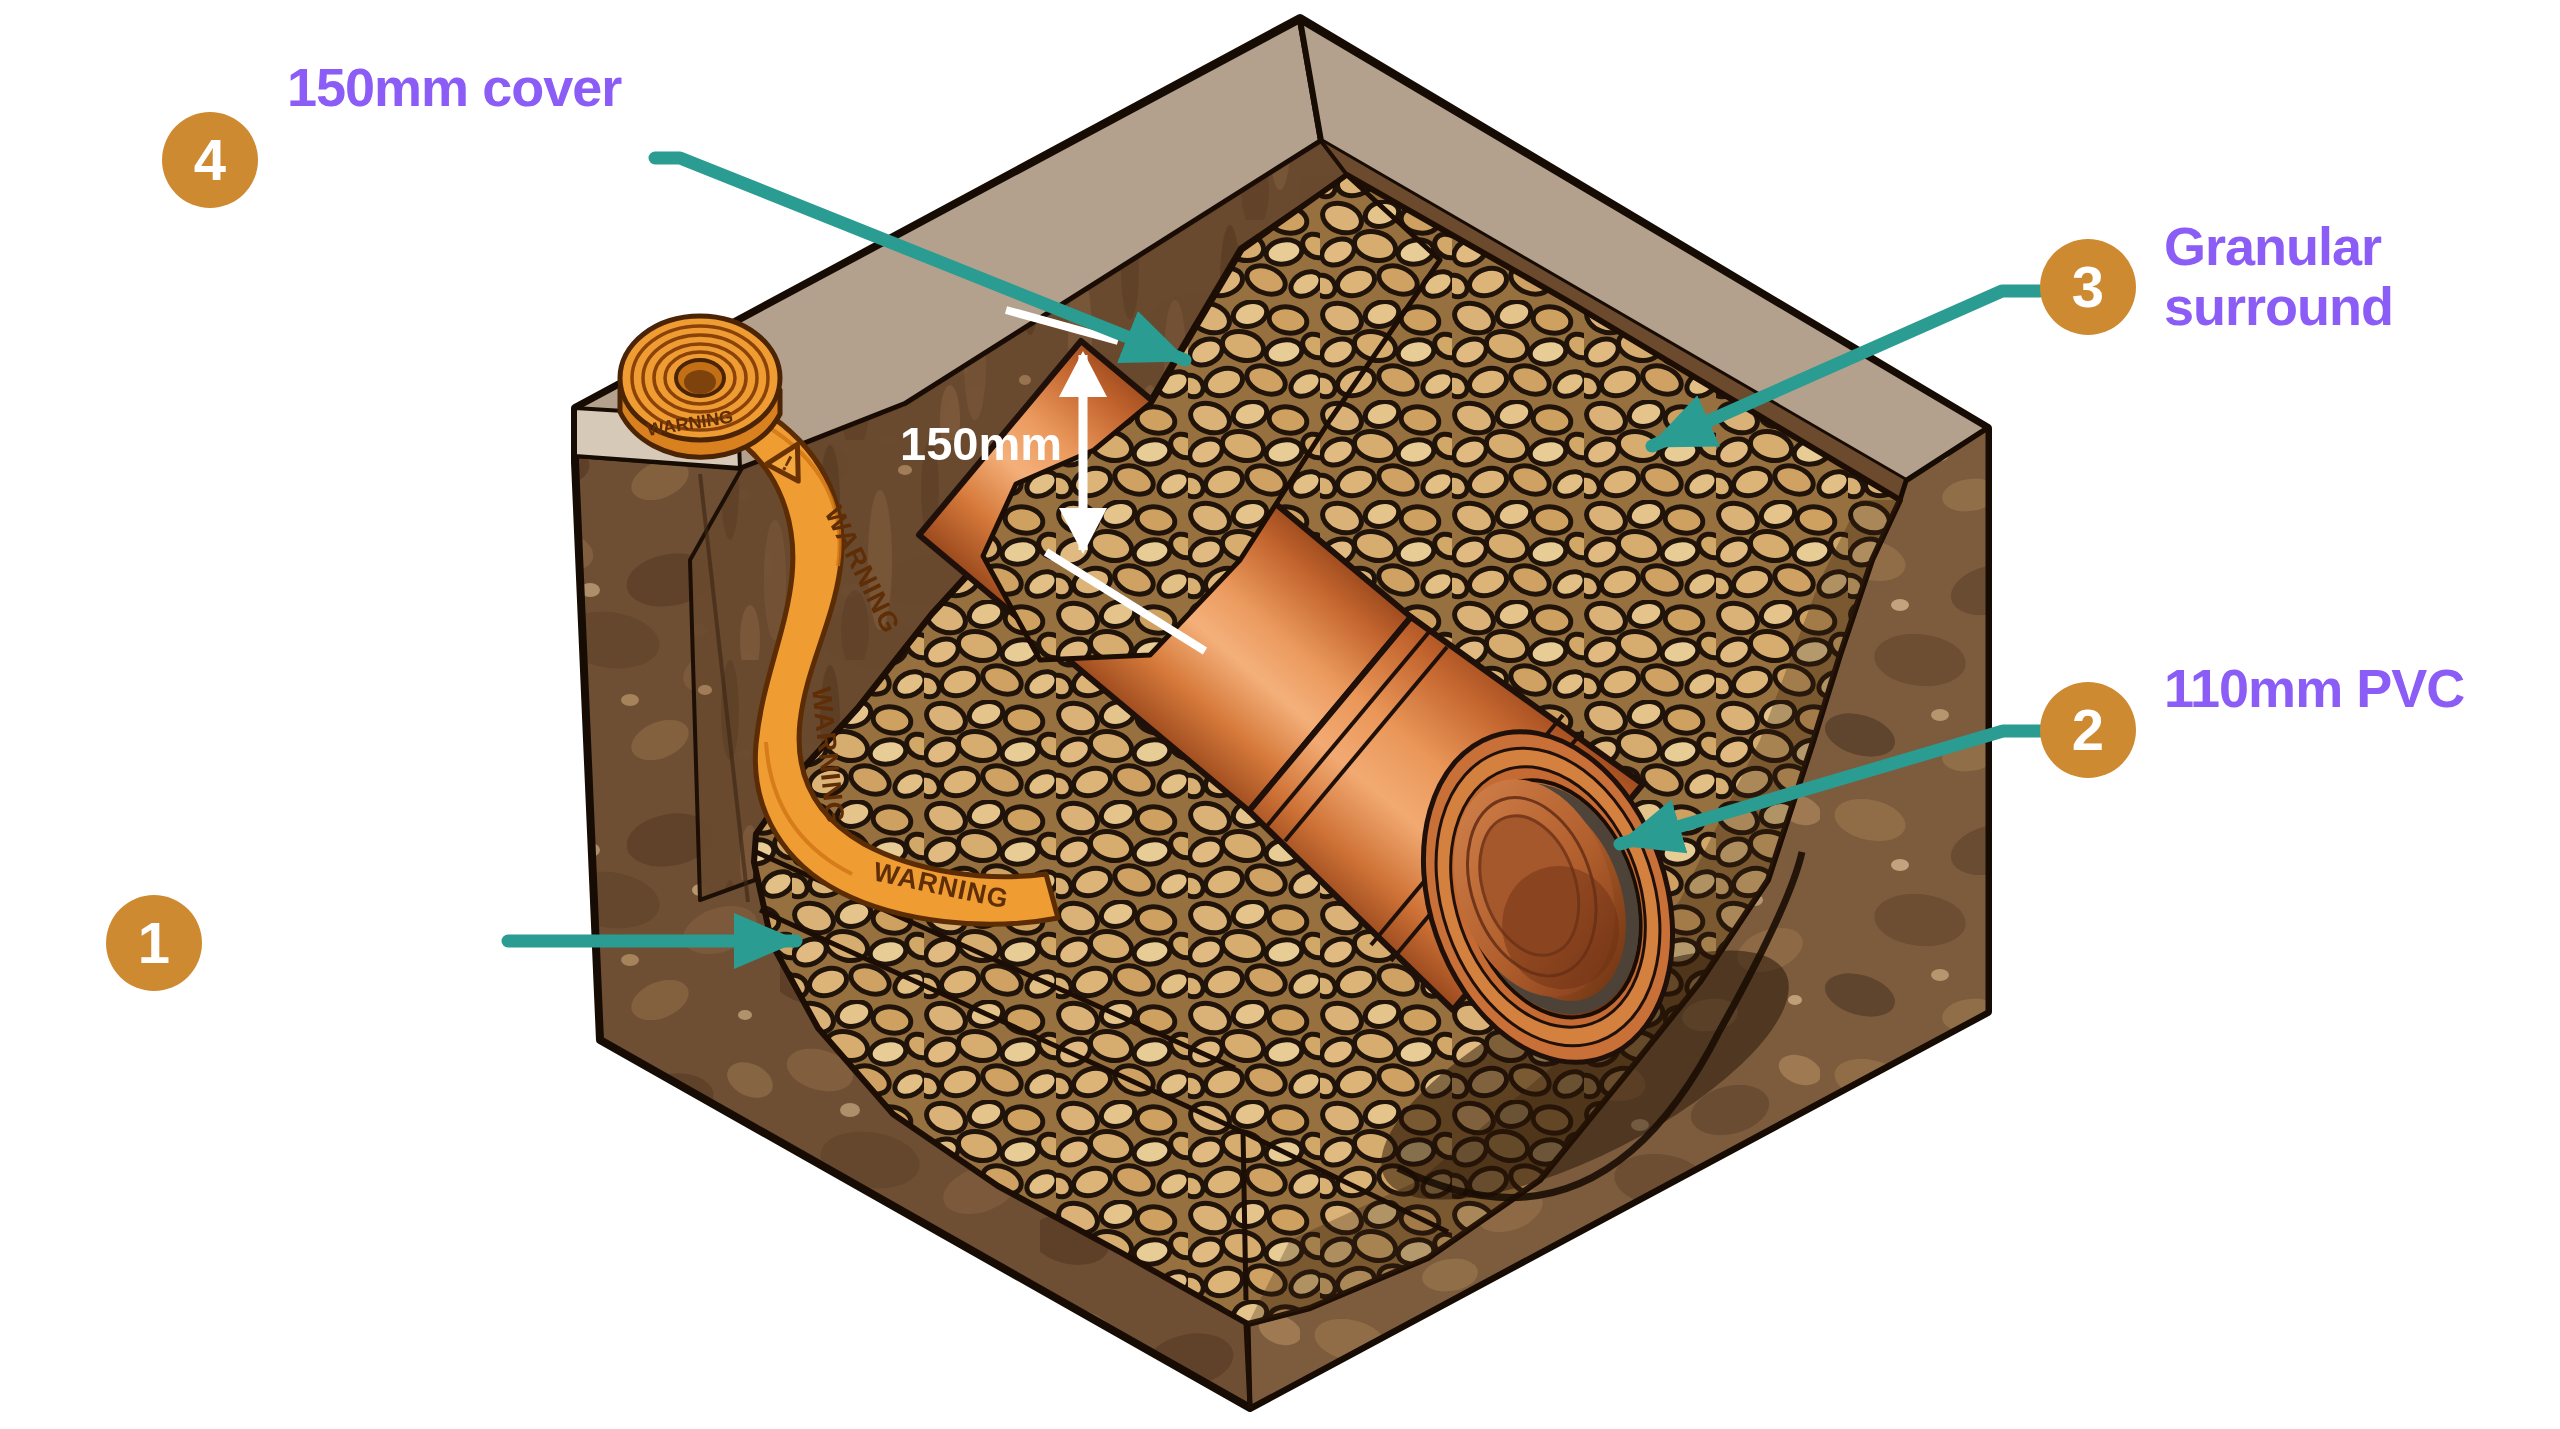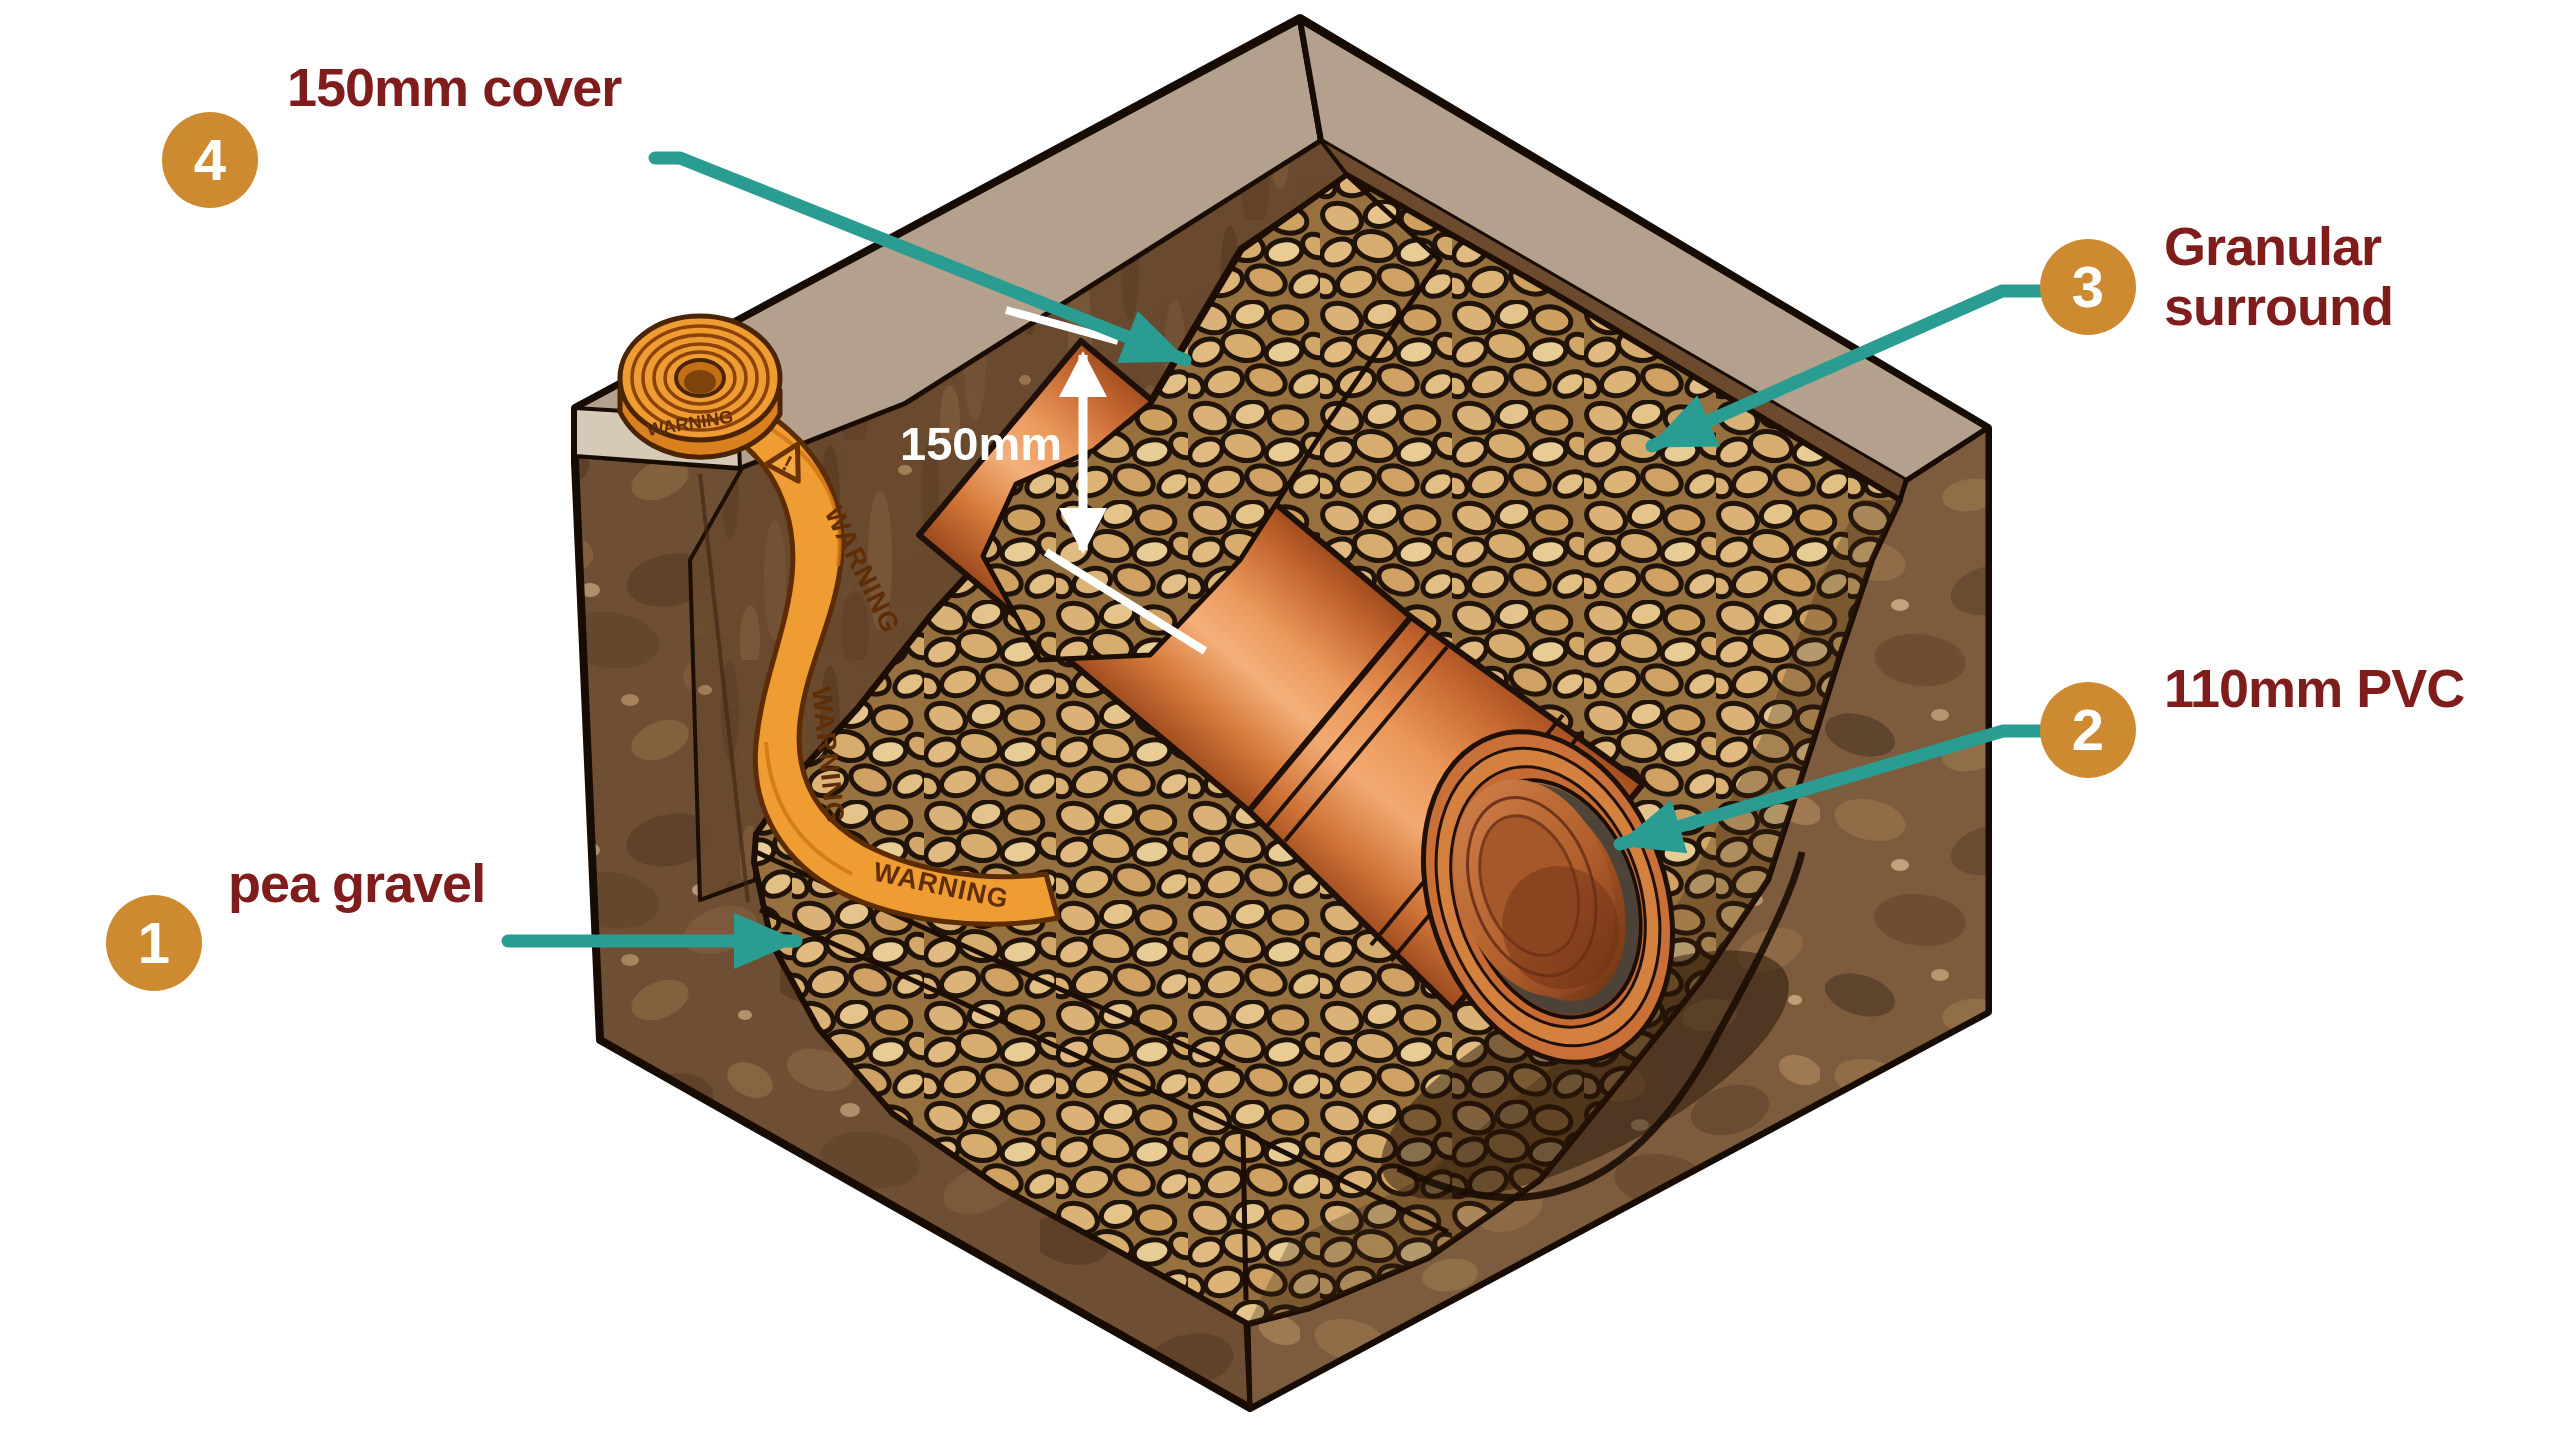--- a/index.html
+++ b/index.html
@@ -3,21 +3,21 @@
 <meta charset="utf-8">
 <style>
   html,body{margin:0;padding:0;background:#ffffff;}
   .stage{position:relative;width:2560px;height:1429px;background:#ffffff;overflow:hidden;
          font-family:"Liberation Sans", sans-serif;}
   .stage svg{position:absolute;left:0;top:0;}
   .callout{position:absolute;}
   .badge{position:absolute;width:96px;height:96px;border-radius:50%;background:#ce8a30;
          color:#ffffff;font-weight:bold;font-size:58px;line-height:96px;text-align:center;
          font-family:"Liberation Sans", sans-serif;}
-  .lines{position:absolute;color:#7f1d1d;font-weight:bold;font-size:54px;line-height:60px;
+  .lines{position:absolute;color:#8b5cf6;font-weight:bold;font-size:54px;line-height:60px;
          letter-spacing:-1px;white-space:nowrap;}
   .dim-label{font-weight:bold;}
 </style>
 </head>
 <body>
 
 <div class="stage">
 
 <svg width="2560" height="1429" viewBox="0 0 2560 1429">
   <defs>
@@ -238,17 +238,16 @@
 <div class="callout">
   <div class="badge" style="left:2040px;top:682px;">2</div>
   <div class="lines" style="left:2164px;top:658px;">
     <div>110mm PVC</div>
   </div>
 </div>
 
 <div class="callout">
   <div class="badge" style="left:106px;top:895px;">1</div>
   <div class="lines" style="left:228px;top:853px;">
-    <div>pea gravel</div>
   </div>
 </div>
 
 </div>
 
 </body></html>

